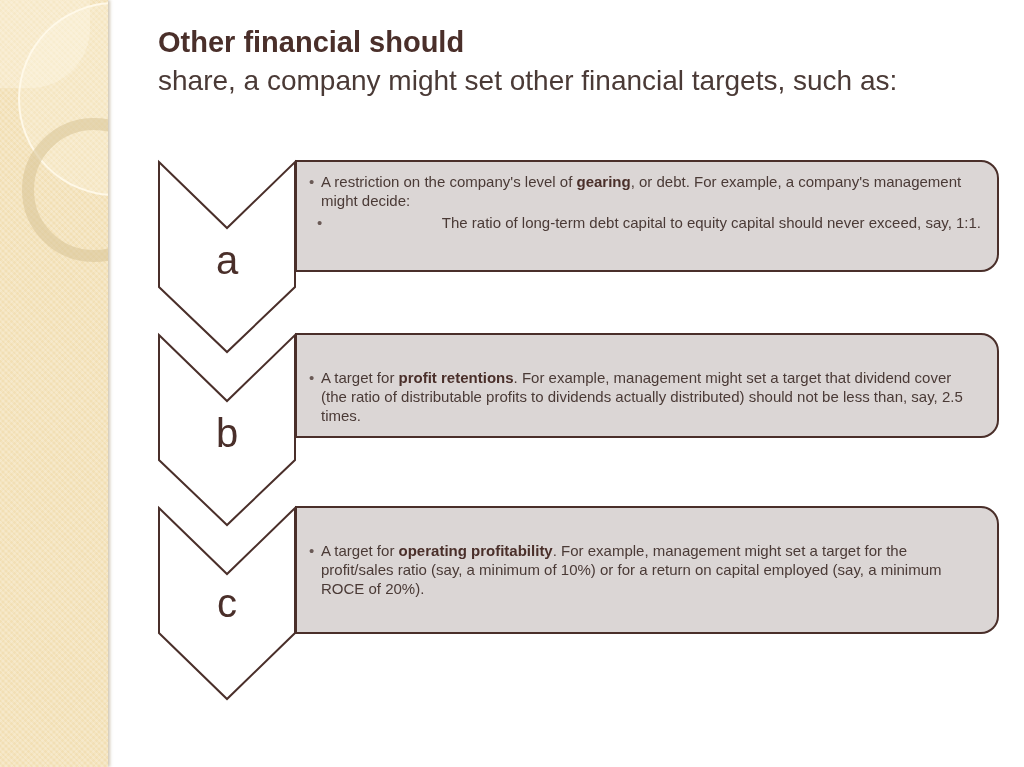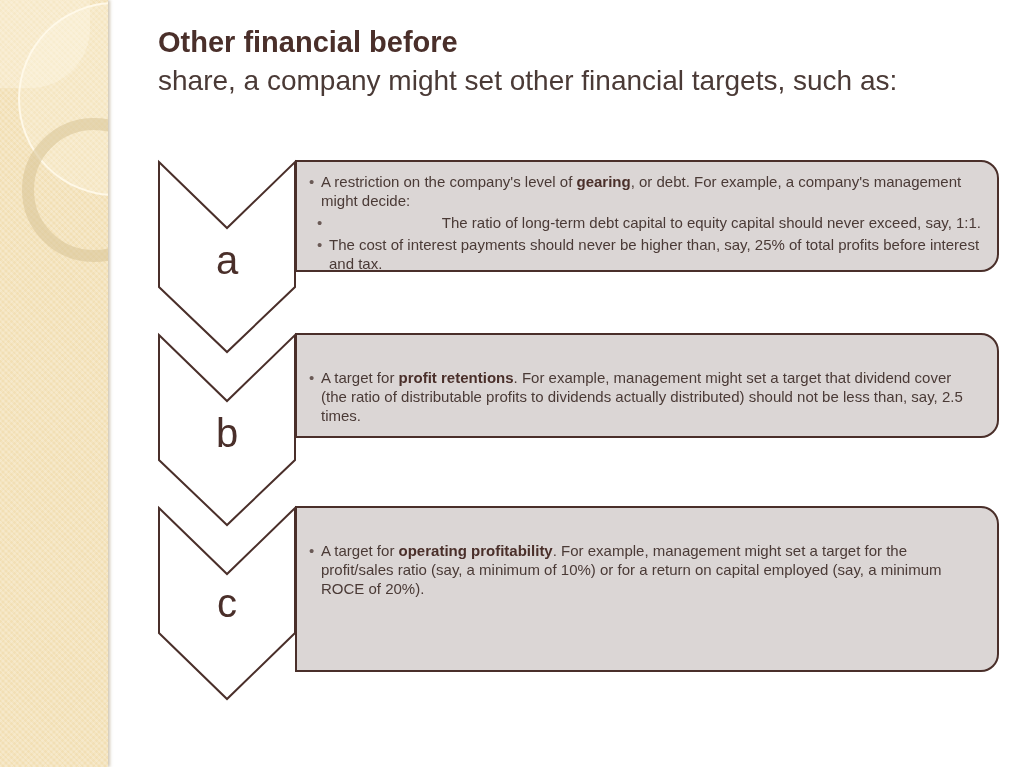--- a/index.html
+++ b/index.html
@@ -67,53 +67,52 @@
 </head>
 <body>
 
 <div class="sidebar">
   <div class="fill"></div>
   <div class="ring1"></div>
   <div class="ring2"></div>
 </div>
 
 <div class="title-block">
-  <div class="title">Other financial before</div>
+  <div class="title">Other financial should</div>
   <div class="subtitle">share, a company might set other financial targets, such as:</div>
 </div>
 
 <svg class="chevrons" width="1024" height="767">
   <g fill="#ffffff" stroke="#4a2f2a" stroke-width="2" stroke-linejoin="miter">
     <polygon points="159,162 227,228 295,162 295,287 227,352 159,287"></polygon>
     <polygon points="159,335 227,401 295,335 295,460 227,525 159,460"></polygon>
     <polygon points="159,508 227,574 295,508 295,633 227,699 159,633"></polygon>
   </g>
 </svg>
 
 <div class="letter" style="top:240px;">a</div>
 <div class="letter" style="top:413px;">b</div>
 <div class="letter" style="top:583px;">c</div>
 
 <div class="box" style="top:160px; height:112px;">
   <div class="inner" style="top:10px;">
     <ul>
       <li><span>A restriction on the company's level of </span><b>gearing</b><span>, or debt. For example, a company's management might decide:</span></li>
       <li class="sub" style="margin-top:3px;text-align:right;"><span>The ratio of long-term debt capital to equity capital should never exceed, say, 1:1.</span></li>
-      <li class="sub" style="margin-top:3px;"><span>The cost of interest payments should never be higher than, say, 25% of total profits before interest and tax.</span></li>
     </ul>
   </div>
 </div>
 
 <div class="box" style="top:333px; height:105px;">
   <div class="inner" style="top:33px;">
     <ul>
       <li><span>A target for </span><b>profit retentions</b><span>. For example, management might set a target that dividend cover (the ratio of distributable profits to dividends actually distributed) should not be less than, say, 2.5 times.</span></li>
     </ul>
   </div>
 </div>
 
-<div class="box" style="top:506px; height:166px;padding-left:19px;">
+<div class="box" style="top:506px; height:128px;padding-left:19px;">
   <div class="inner" style="top:33px;">
     <ul>
       <li><span>A target for </span><b>operating profitability</b><span>. For example, management might set a target for the profit/sales ratio (say, a minimum of 10%) or for a return on capital employed (say, a minimum ROCE of 20%).</span></li>
     </ul>
   </div>
 </div>
 
 </body></html>

